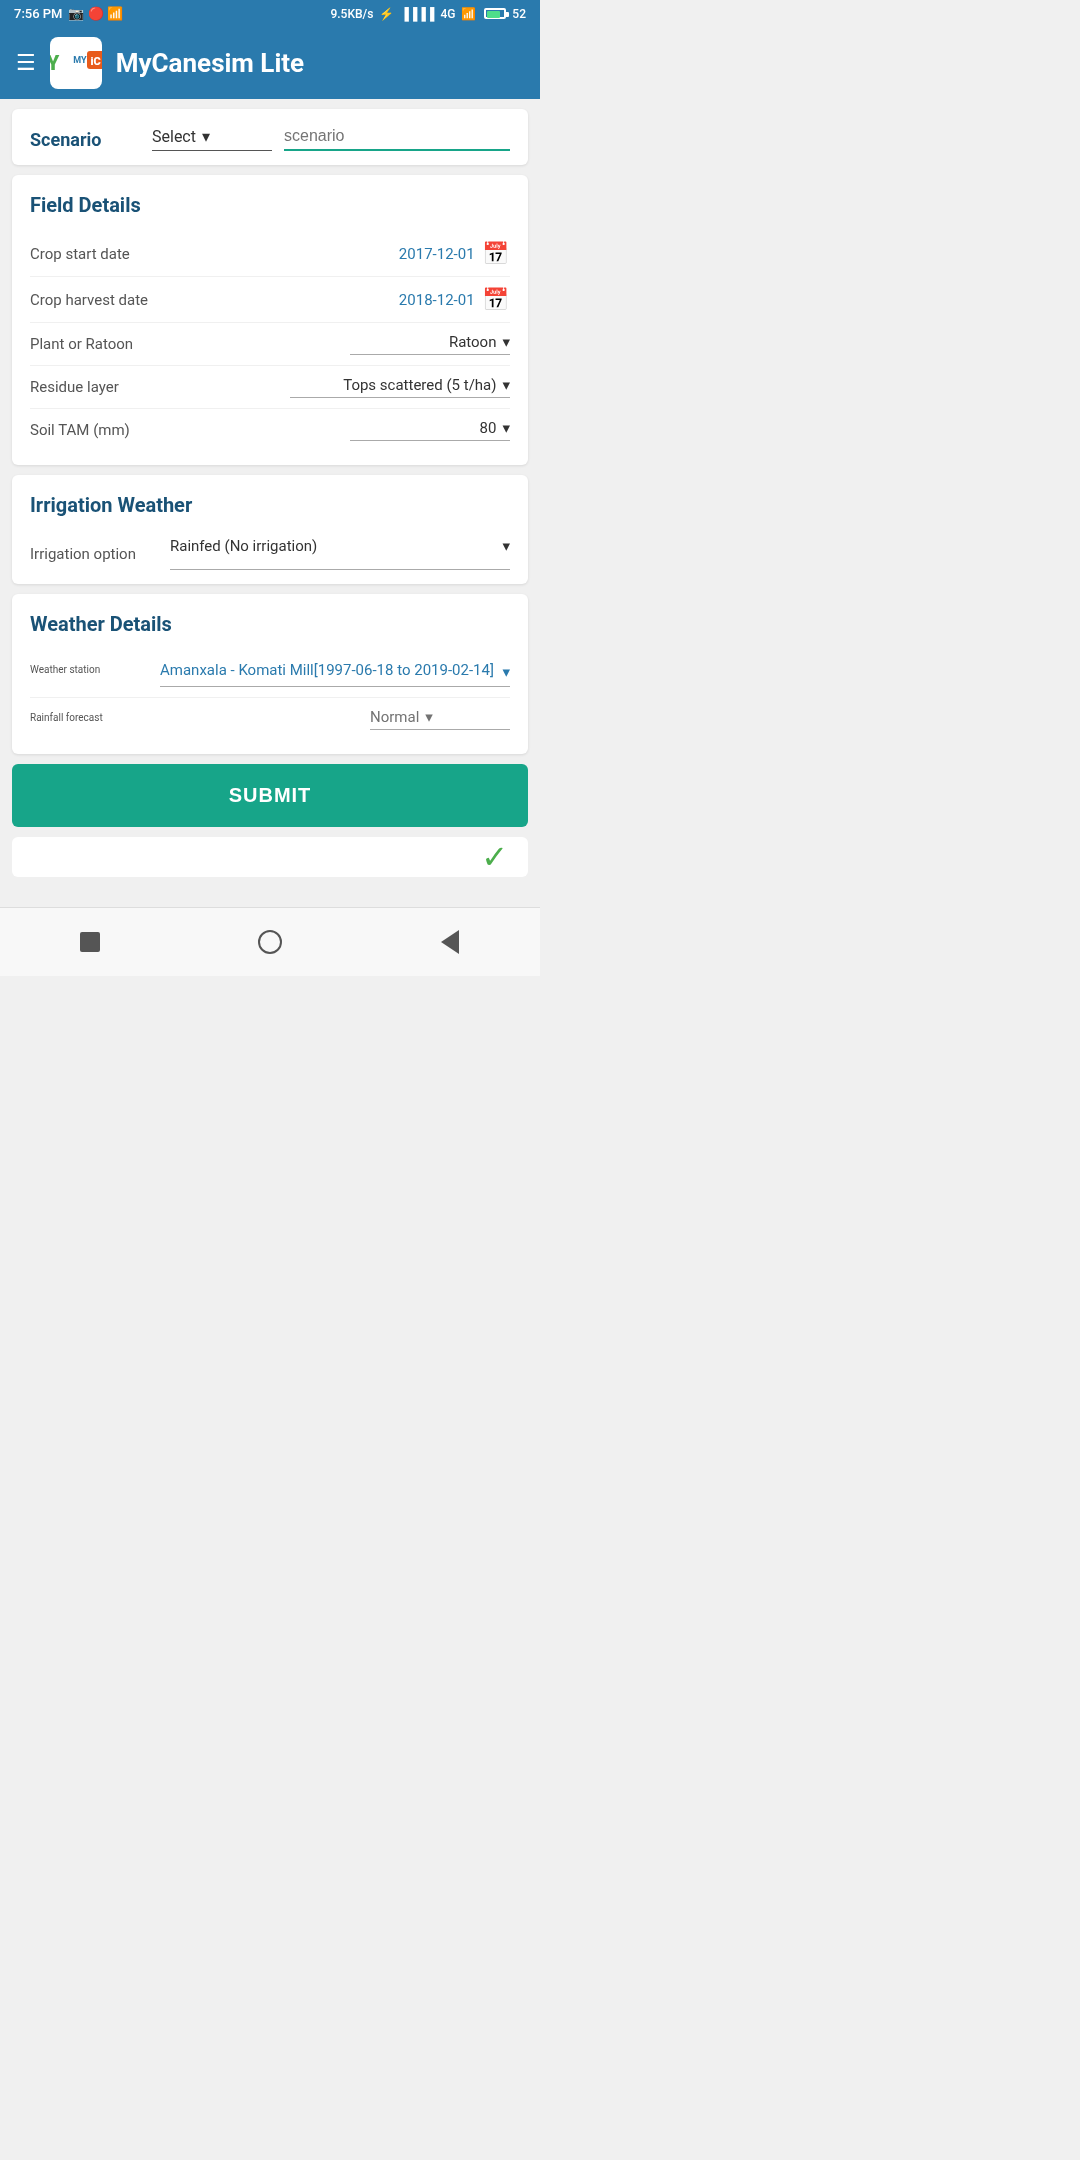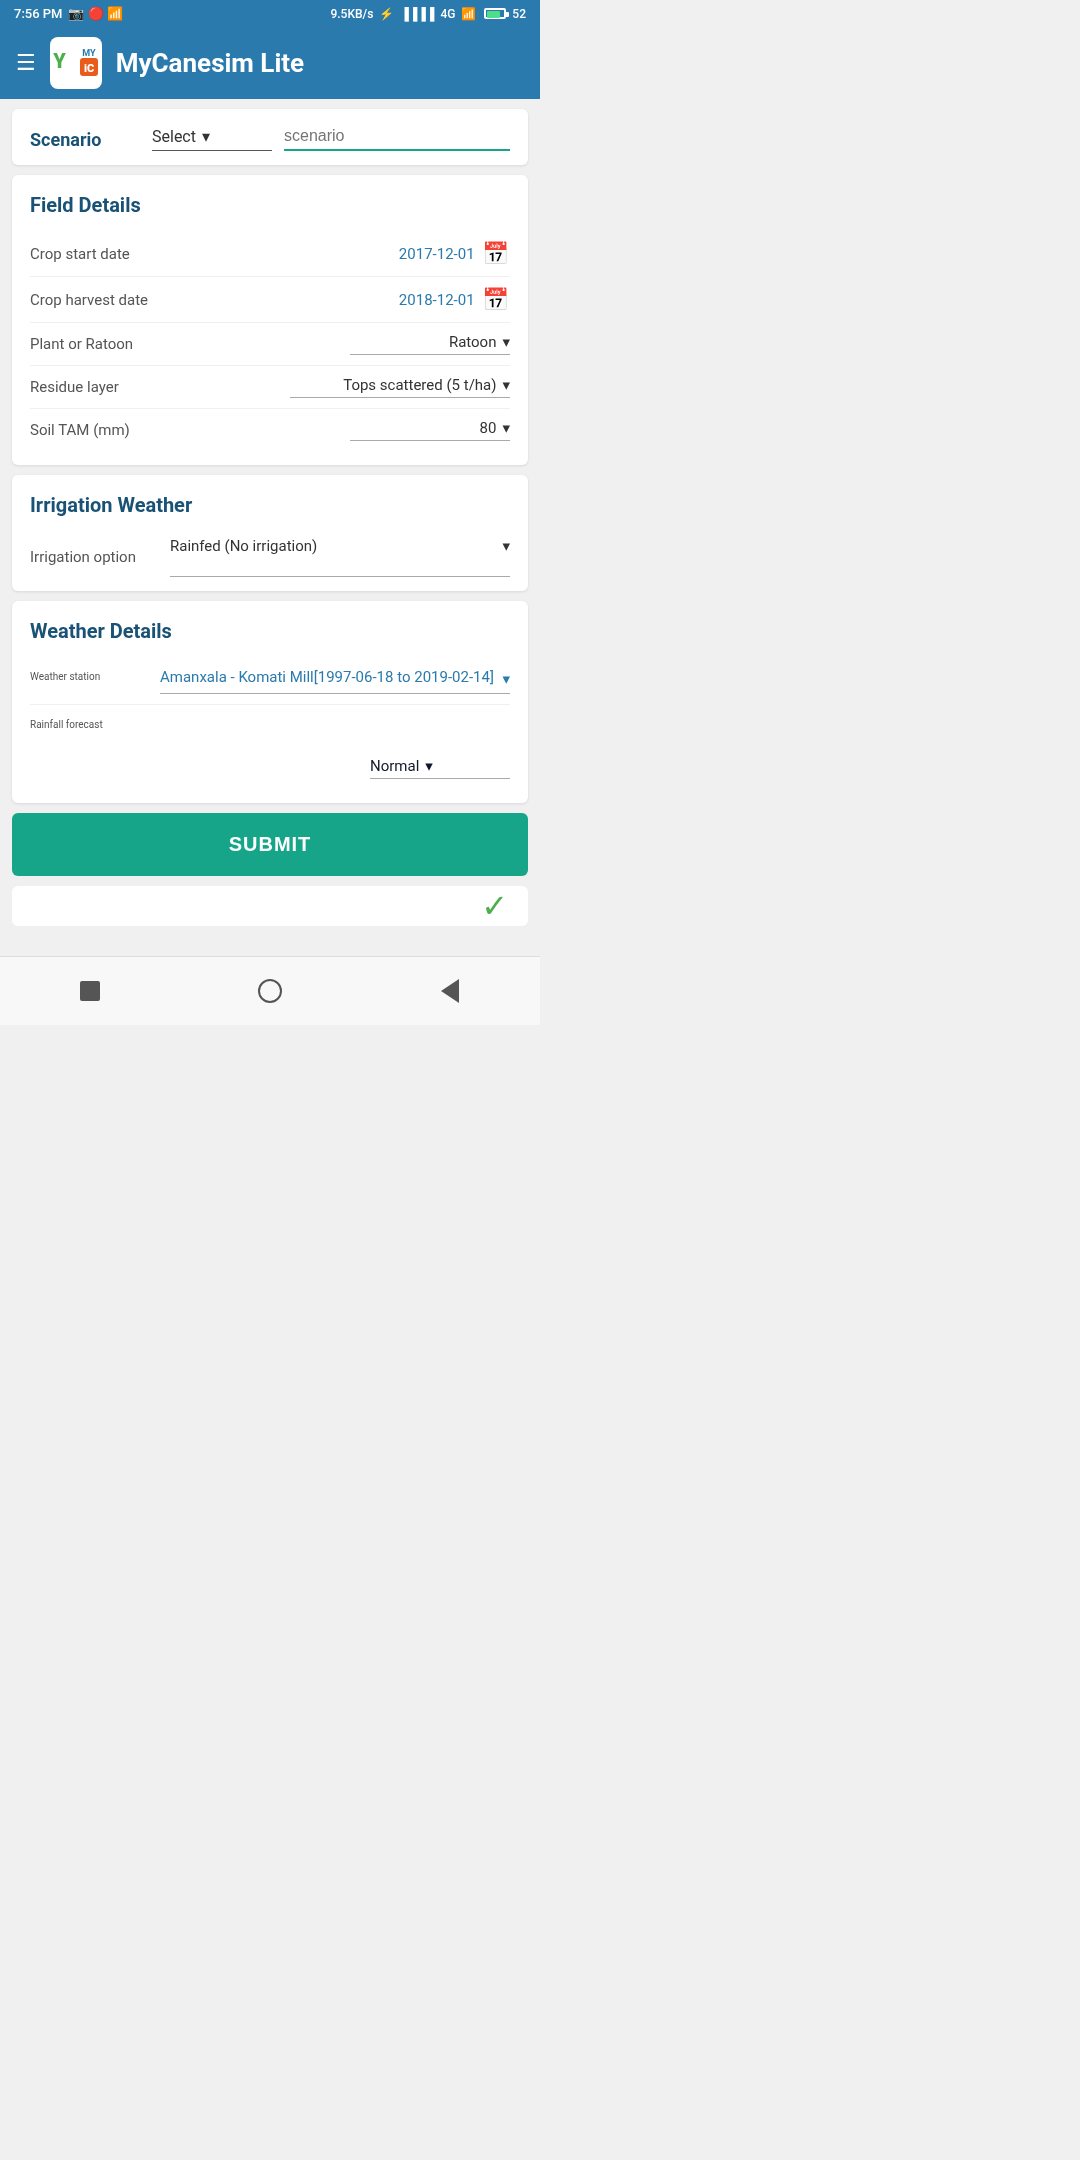--- a/index.html
+++ b/index.html
@@ -185,21 +185,21 @@
       font-size: 15px;
       color: #555;
       min-width: 130px;
     }
     .irrigation-select {
       flex: 1;
       display: flex;
       align-items: center;
       justify-content: space-between;
       border-bottom: 1.5px solid #aaa;
-      padding-bottom: 21px;
+      padding-bottom: 14px;
       cursor: pointer;
     }
     .irrigation-select span { font-size: 15px; color: #333; }
 
     
     .weather-row {
       display: flex;
       align-items: flex-start;
       padding: 10px 0;
       border-bottom: 1px solid #f0f0f0;
@@ -224,21 +224,21 @@
     .weather-value span { font-size: 15px; color: #2a7aad; line-height: 1.4; }
     .weather-forecast {
       display: flex;
       align-items: center;
       gap: 6px;
       border-bottom: 1.5px solid #aaa;
       padding-bottom: 3px;
       cursor: pointer;
       min-width: 140px;
     }
-    .weather-forecast span { font-size: 15px; color: #0f172a; margin-top: 42px; }
+    .weather-forecast span { font-size: 15px; color: #737373; }
 
     
     .submit-btn {
       background: #17a589;
       color: white;
       border: none;
       border-radius: 6px;
       padding: 20px;
       font-size: 20px;
       font-weight: 700;
@@ -318,21 +318,21 @@
     <span>52</span>
   </div>
 </div>
 
 <div class="app-header">
   <span class="hamburger-icon">☰</span>
   <div class="app-logo">
     <div style="display:flex; flex-direction:column; align-items:center;">
       <div style="display:flex; align-items:flex-start; gap:2px;">
         <span style="color:#4cae4c; font-size:20px; font-weight:900; line-height:1;">Y</span>
-        <div style="display:flex; flex-direction:column; align-items:center; margin-top:-2px;margin-left:12px;">
+        <div style="display:flex; flex-direction:row; align-items:center; margin-top:-2px;margin-left:12px;">
           <span style="font-size:9px; color:#2a7aad; font-weight:700; line-height:1;">MY</span>
           <div style="background:#e85b1b; border-radius:3px; padding:1px 4px; line-height:1;">
             <span style="color:white; font-size:11px; font-weight:900;">iC</span>
           </div>
         </div>
       </div>
     </div>
   </div>
   <span class="app-title">MyCanesim Lite</span>
 </div>

